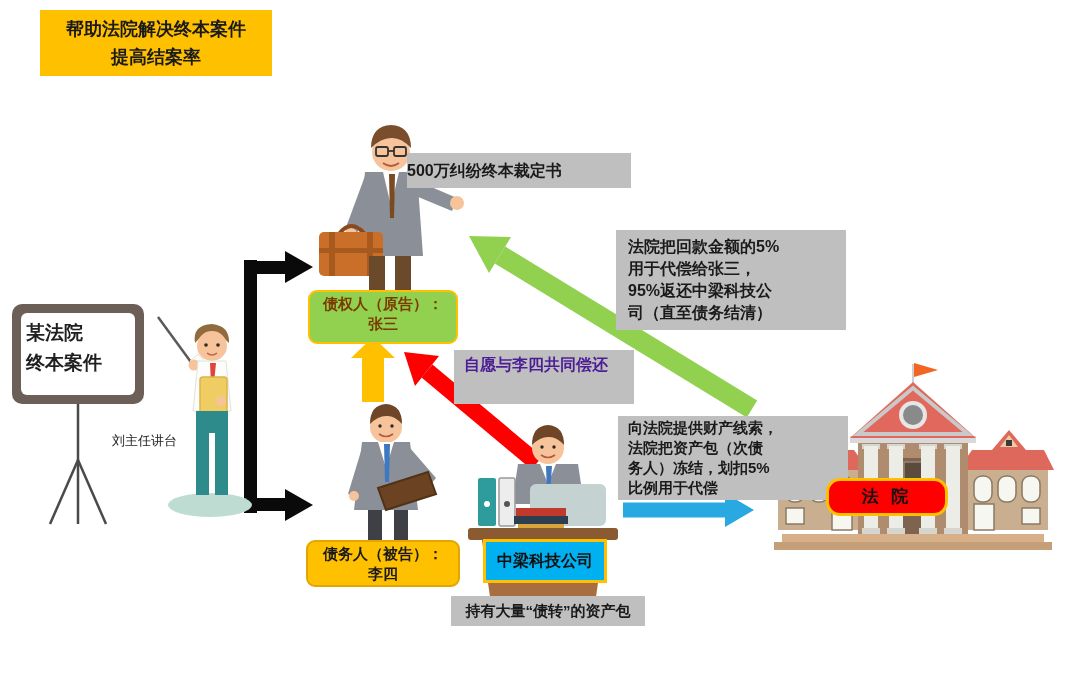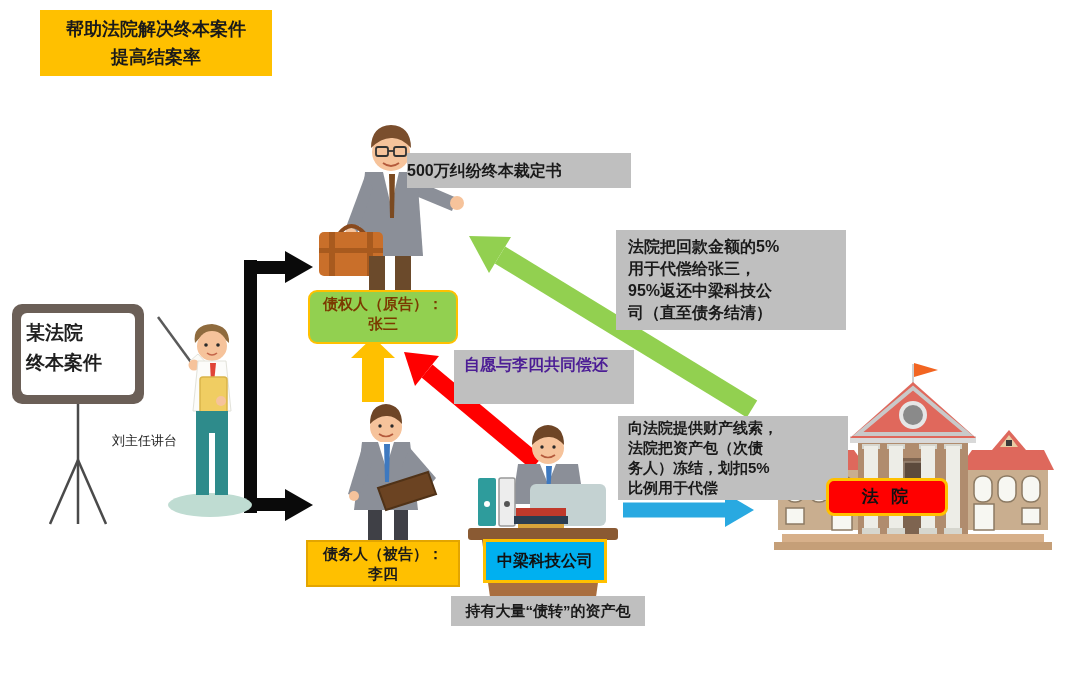--- a/index.html
+++ b/index.html
@@ -26,31 +26,31 @@
   .note-clues{left:618px;top:416px;width:230px;height:84px;font-size:15px;line-height:20px;padding:2px 10px;}
   .caption{left:451px;top:596px;width:194px;height:30px;line-height:30px;font-size:15px;text-align:center;}
   .pill{box-sizing:border-box;text-align:center;font-weight:bold;}
   .creditor-box{
     left:308px;top:290px;width:150px;height:54px;background:#92D050;
     border:2.5px solid #FFC000;border-radius:9px;color:#7B3A00;
     font-size:15px;line-height:20px;padding-top:2px;
   }
   .debtor-box{
     left:306px;top:540px;width:154px;height:47px;background:#FFC000;
-    border:2px solid #E3A500;border-radius:0;color:#1a1a1a;
+    border:2px solid #E3A500;border-radius:9px;color:#1a1a1a;
     font-size:15px;line-height:20px;padding-top:2px;
   }
   .company-box{
     left:483px;top:539px;width:124px;height:44px;background:#00B0F0;
     border:3px solid #FFC000;border-radius:0;color:#111;
     font-size:16px;line-height:37px;
   }
   .court-box{
     left:826px;top:478px;width:122px;height:38px;background:#FF0000;
-    border:3px solid #FFC000;border-radius:8px;color:#111;
+    border:3px solid #FFC000;border-radius:14px;color:#111;
     font-size:17px;line-height:31px;letter-spacing:4px;
   }
 </style>
 </head>
 <body>
 
 <div id="canvas">
 
   <svg class="abs z1" width="1074" height="673" viewBox="0 0 1074 673" style="left:0;top:0;">
 

